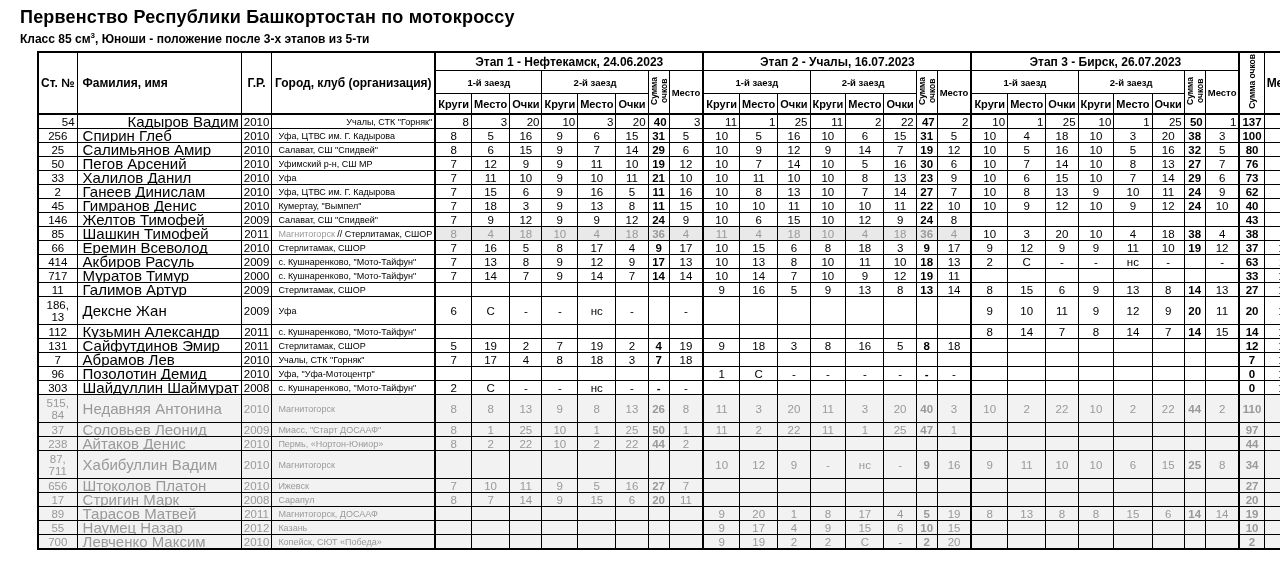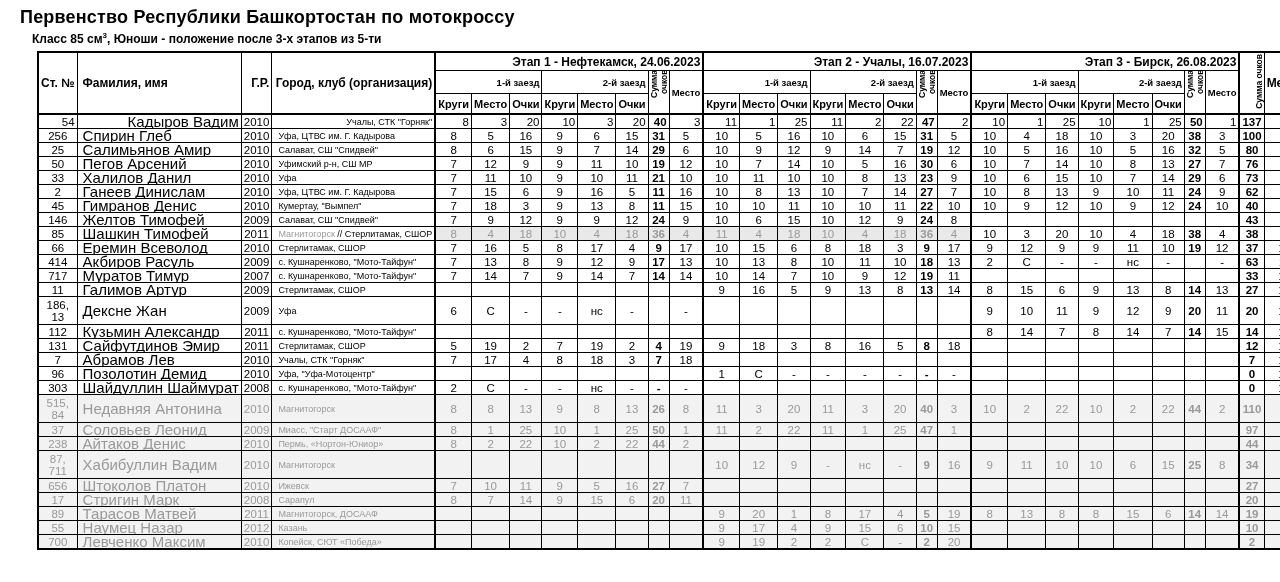--- a/index.html
+++ b/index.html
@@ -9,30 +9,30 @@
     --shaded-bg:#e9e9e9;
   }
   html,body{margin:0;padding:0;background:#ffffff;}
   body{
     font-family:"Liberation Sans","DejaVu Sans",sans-serif;
     color:#000;
     width:1280px;height:582px;overflow:hidden;
     padding:7px 0 0 20px;box-sizing:border-box;
   }
   .page-title{font-size:18px;font-weight:bold;margin:0 0 3px 0;letter-spacing:.2px;}
-  .page-subtitle{font-size:12px;font-weight:bold;margin:0 0 5px 12px;}
+  .page-subtitle{font-size:12px;font-weight:bold;margin:0 0 5px 0;}
   .page-subtitle sup{font-size:8px;}
   table{border-collapse:collapse;table-layout:fixed;margin-left:17px;}
   th,td{
     border:1px solid var(--border);
     padding:0 2px;overflow:hidden;white-space:nowrap;
     text-align:center;vertical-align:middle;
   }
   table{border:2px solid var(--border);}
-  thead th{font-weight:bold;text-align:right;}
+  thead th{font-weight:bold;}
   thead tr.h1 th{height:17px;font-size:12px;}
   thead tr.h2 th{height:22px;font-size:9.5px;}
   thead tr.h3 th{height:19px;font-size:11px;margin-left:12px;}
   thead th.hmain{font-size:12px;border-radius:15px;}
   tbody tr td{height:13px;line-height:12px;font-size:11.5px;}
   tbody tr.tall td{height:27px;white-space:normal;line-height:12px;}
   tbody tr:first-child td{border-top:2px solid var(--border);text-align:right;}
   .thick{border-left:2px solid var(--border);}
   .c-num{font-size:11.5px;white-space:normal;}
   .c-name{text-align:left;padding-left:5px;font-size:15px;}
@@ -92,21 +92,21 @@
       <col style="width:43px">
   </colgroup>
   <thead>
     <tr class="h1">
       <th rowspan="3" class="hmain">Ст. №</th>
       <th rowspan="3" class="hmain c-name">Фамилия, имя</th>
       <th rowspan="3" class="hmain">Г.Р.</th>
       <th rowspan="3" class="hmain">Город, клуб (организация)</th>
       <th colspan="8" class="thick">Этап 1 - Нефтекамск, 24.06.2023</th>
       <th colspan="8" class="thick">Этап 2 - Учалы, 16.07.2023</th>
-      <th colspan="8" class="thick">Этап 3 - Бирск, 26.08.2023</th>
+      <th colspan="8" class="thick">Этап 3 - Бирск, 26.07.2023</th>
       <th rowspan="3" class="thick vh tall3"><span>Сумма очков</span></th>
       <th rowspan="3">Место</th>
     </tr>
     <tr class="h2">
       <th colspan="3" class="thick">1-й заезд</th>
       <th colspan="3">2-й заезд</th>
       <th rowspan="2" class="vh"><span>Сумма очков</span></th>
       <th rowspan="2">Место</th>
       <th colspan="3" class="thick">1-й заезд</th>
       <th colspan="3">2-й заезд</th>
@@ -487,21 +487,21 @@
         <td class="c-val">нс</td>
         <td class="c-val">-</td>
         <td class="c-val c-sum"></td>
         <td class="c-val">-</td>
         <td class="c-val c-sum thick">63</td>
         <td class="c-val">11</td>
       </tr>
       <tr>
         <td class="c-num">717</td>
         <td class="c-name">Муратов Тимур</td>
-        <td class="c-year">2007</td>
+        <td class="c-year">2000</td>
         <td class="c-club">с. Кушнаренково, "Мото-Тайфун"</td>
         <td class="c-val thick">7</td>
         <td class="c-val">14</td>
         <td class="c-val">7</td>
         <td class="c-val">9</td>
         <td class="c-val">14</td>
         <td class="c-val">7</td>
         <td class="c-val c-sum">14</td>
         <td class="c-val">14</td>
         <td class="c-val thick">10</td>

